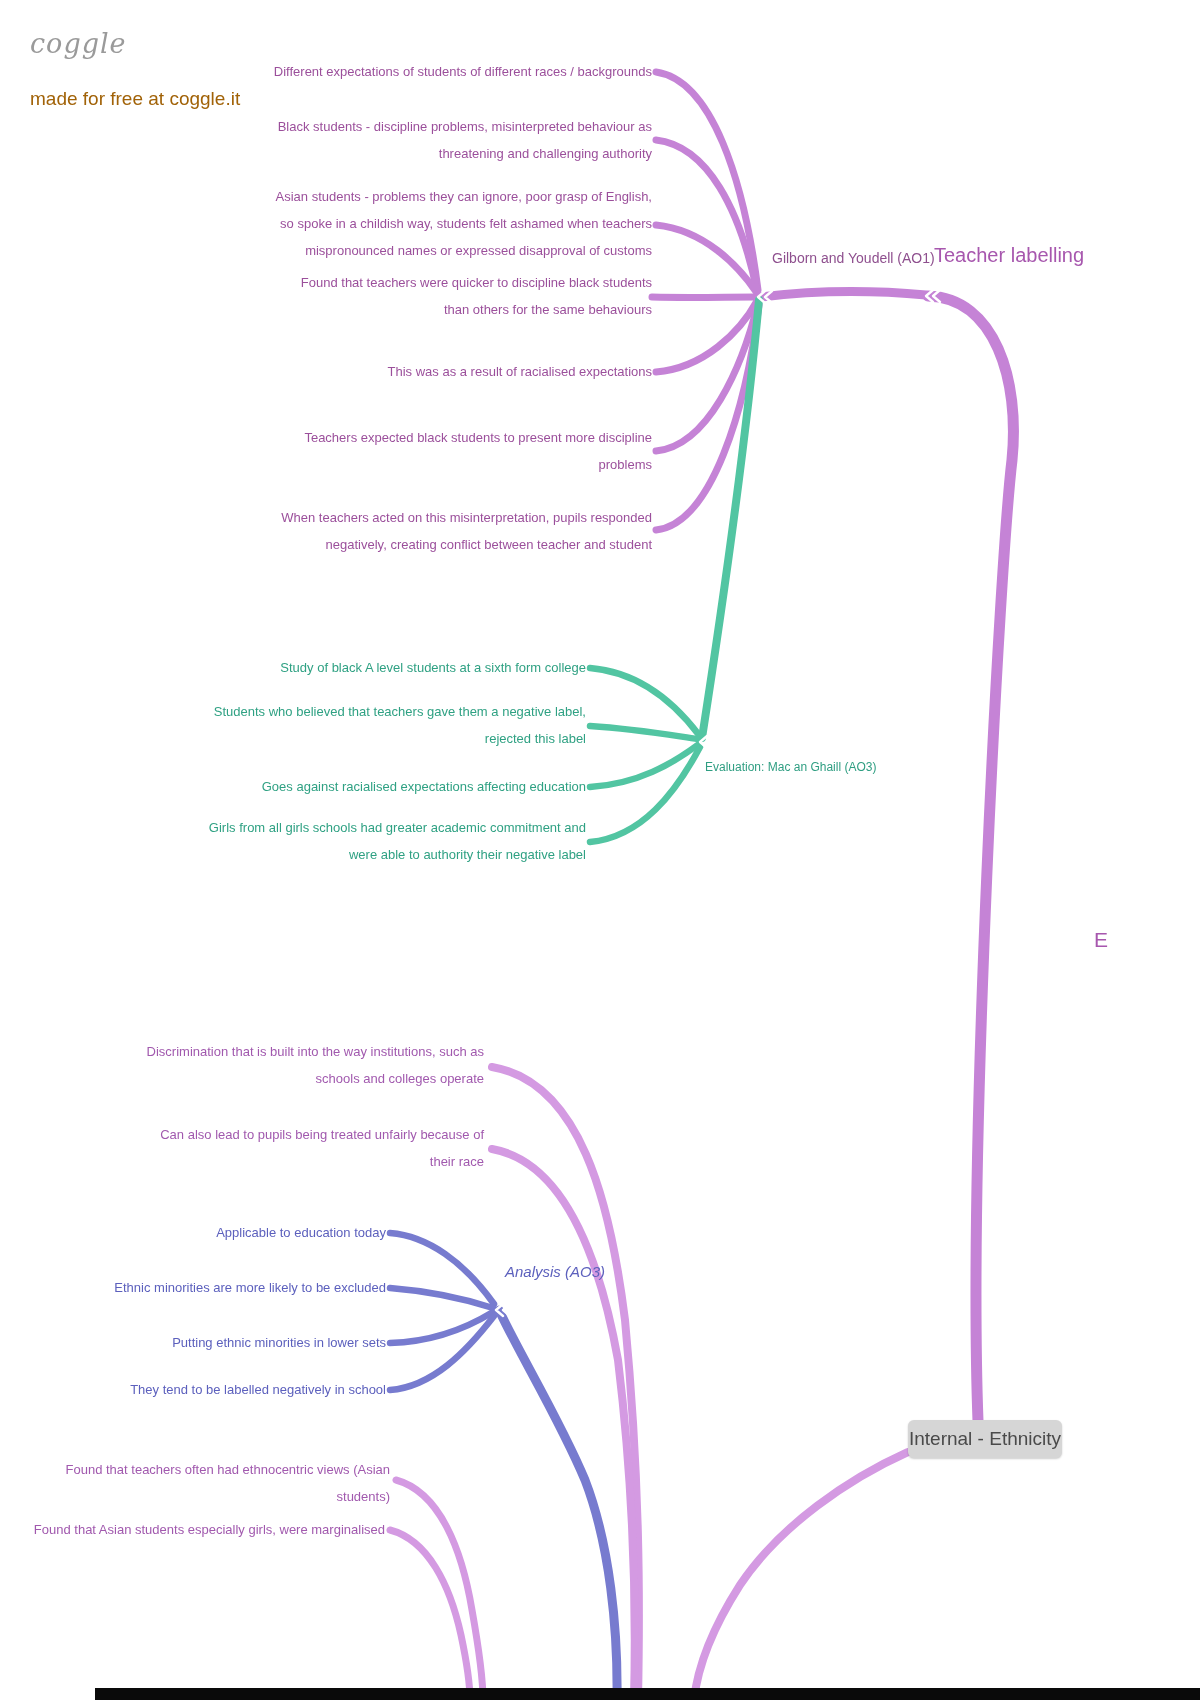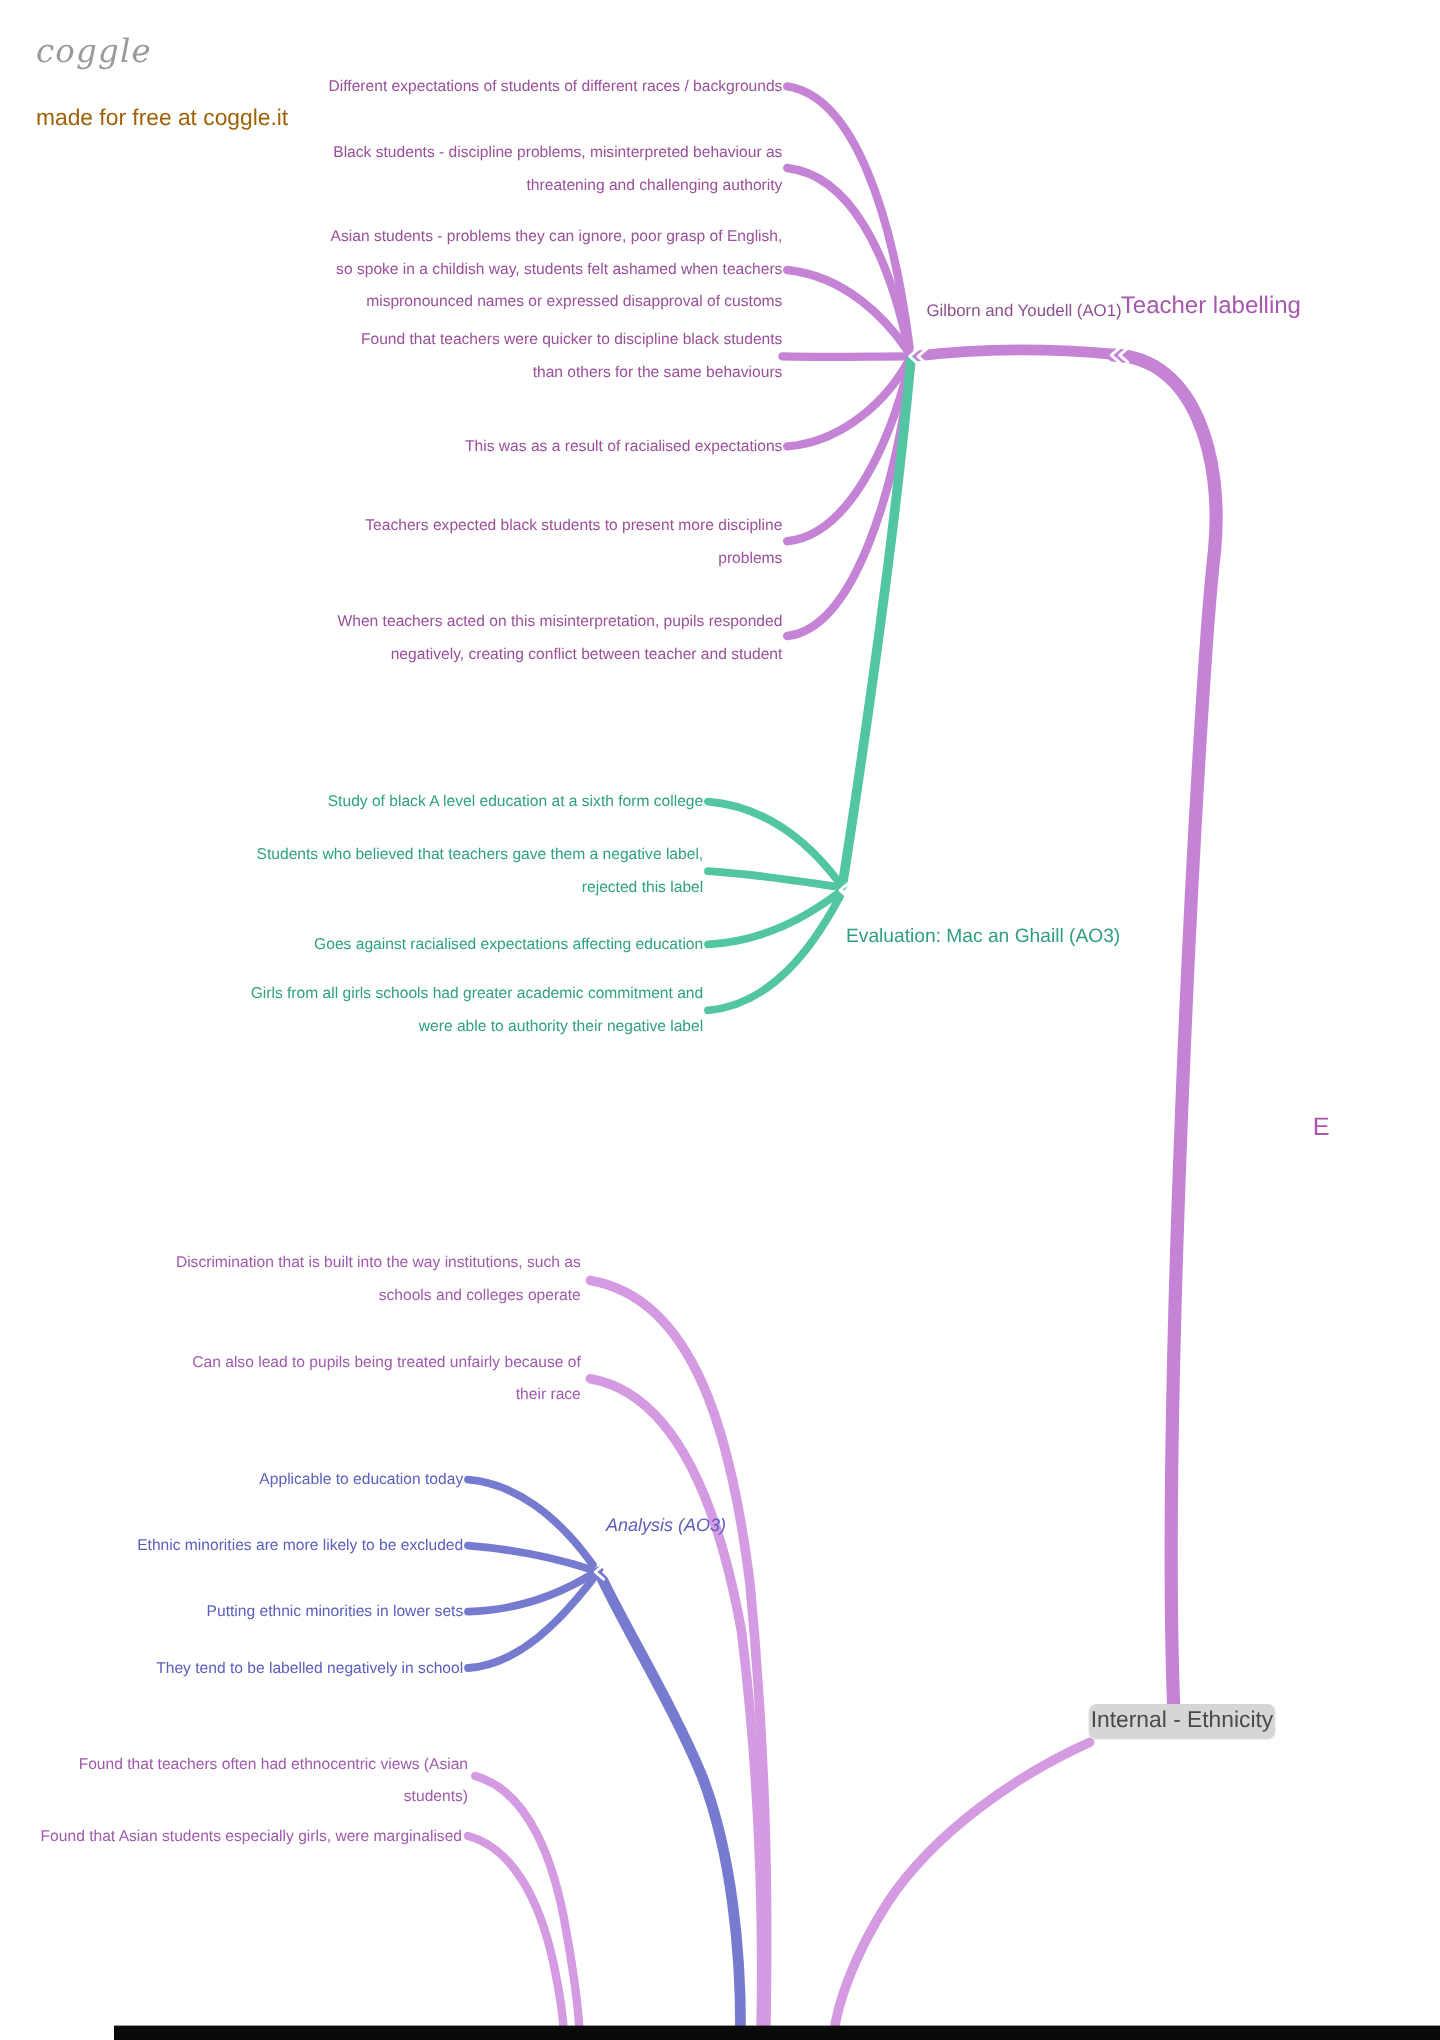--- a/index.html
+++ b/index.html
@@ -11,25 +11,25 @@
     position:absolute;text-align:right;white-space:pre-line;
     font-size:13px;line-height:27px;cursor:text;
   }
   .purple-t{color:#9b4f9b;}
   .teal-t{color:#2fa183;}
   .blue-t{color:#5c60bd;}
   .lilac-t{color:#a159ae;}
   .node-label{position:absolute;white-space:nowrap;cursor:pointer;}
   .gilborn-node{font-size:14px;color:#8e4f8e;}
   .teacher-node{font-size:20px;color:#a757ae;}
-  .eval-node{font-size:16px;color:#2f9e82;margin-top:12px;}
+  .eval-node{font-size:12px;color:#2f9e82;}
   .analysis-node{font-size:15px;color:#5c60bd;}
   .clipped-node{font-size:21px;color:#a757ae;}
   .internal-node{
-    position:absolute;left:908px;top:1420px;width:154px;height:28px;
+    position:absolute;left:908px;top:1420px;width:154px;height:38px;
     background:#d6d6d6;border-radius:6px;display:flex;align-items:center;justify-content:center;
     font-size:19px;color:#4a4a4a;box-shadow:0 1px 2px rgba(0,0,0,.2);cursor:pointer;
   }
   .logo{
     position:absolute;left:30px;top:28px;font-family:"DejaVu Serif", serif;
     font-style:italic;font-size:27px;color:#9a9a9a;letter-spacing:1px;
   }
   .tagline{position:absolute;left:30px;top:88px;font-size:19px;color:#a16207;}
   .bottom-bar{position:absolute;left:95px;top:1688px;width:1105px;height:12px;background:#0a0a0a;}
   svg{position:absolute;left:0;top:0;}
@@ -95,21 +95,21 @@
 than others for the same behaviours</div>
   <div class="label purple-t" style="right:548px;top:183px;">Asian students - problems they can ignore, poor grasp of English,
 so spoke in a childish way, students felt ashamed when teachers
 mispronounced names or expressed disapproval of customs</div>
   <div class="label purple-t" style="right:548px;top:358px;">This was as a result of racialised expectations</div>
   <div class="label purple-t" style="right:548px;top:424px;">Teachers expected black students to present more discipline
 problems</div>
   <div class="label purple-t" style="right:548px;top:504px;">When teachers acted on this misinterpretation, pupils responded
 negatively, creating conflict between teacher and student</div>
 
-  <div class="label teal-t" style="right:614px;top:654px;">Study of black A level education at a sixth form college</div>
+  <div class="label teal-t" style="right:614px;top:654px;">Study of black A level students at a sixth form college</div>
   <div class="label teal-t" style="right:614px;top:698px;">Students who believed that teachers gave them a negative label,
 rejected this label</div>
   <div class="label teal-t" style="right:614px;top:773px;">Goes against racialised expectations affecting education</div>
   <div class="label teal-t" style="right:614px;top:814px;">Girls from all girls schools had greater academic commitment and
 were able to authority their negative label</div>
 
   <div class="label lilac-t" style="right:716px;top:1038px;">Discrimination that is built into the way institutions, such as
 schools and colleges operate</div>
   <div class="label lilac-t" style="right:716px;top:1121px;">Can also lead to pupils being treated unfairly because of
 their race</div>

